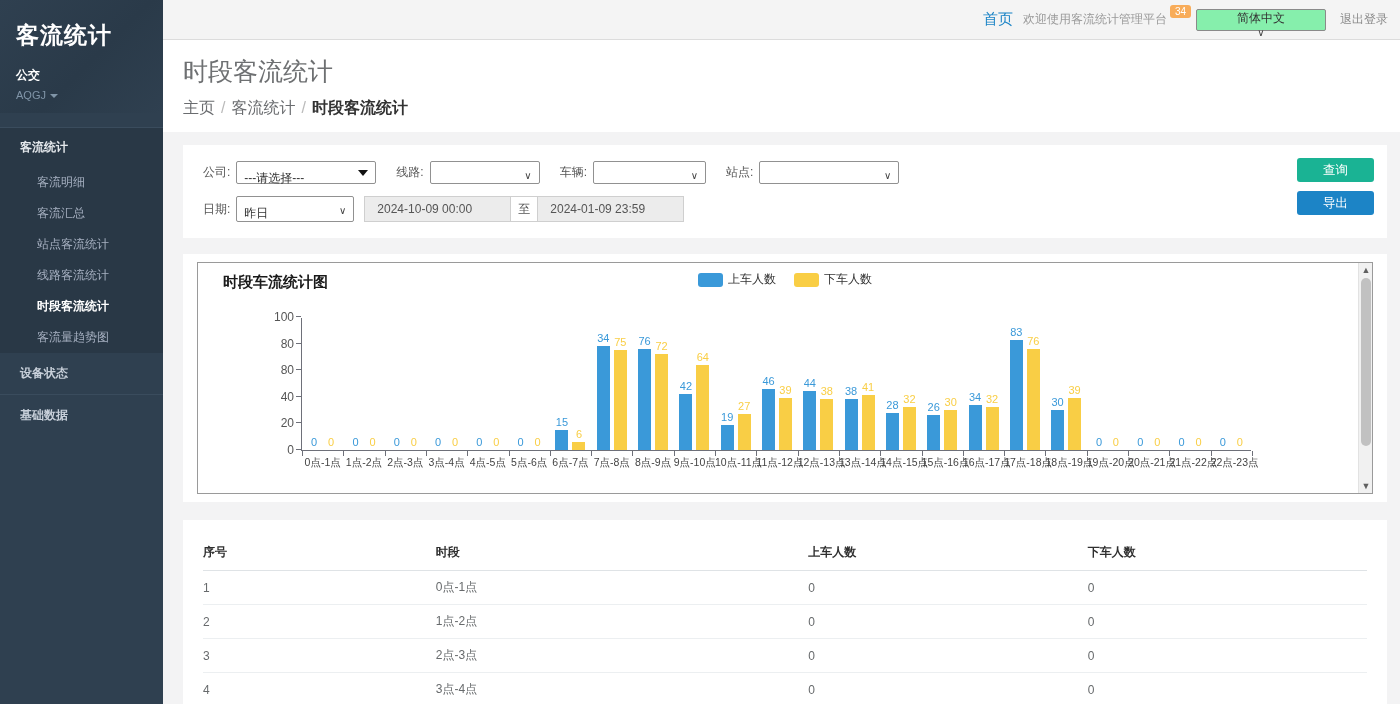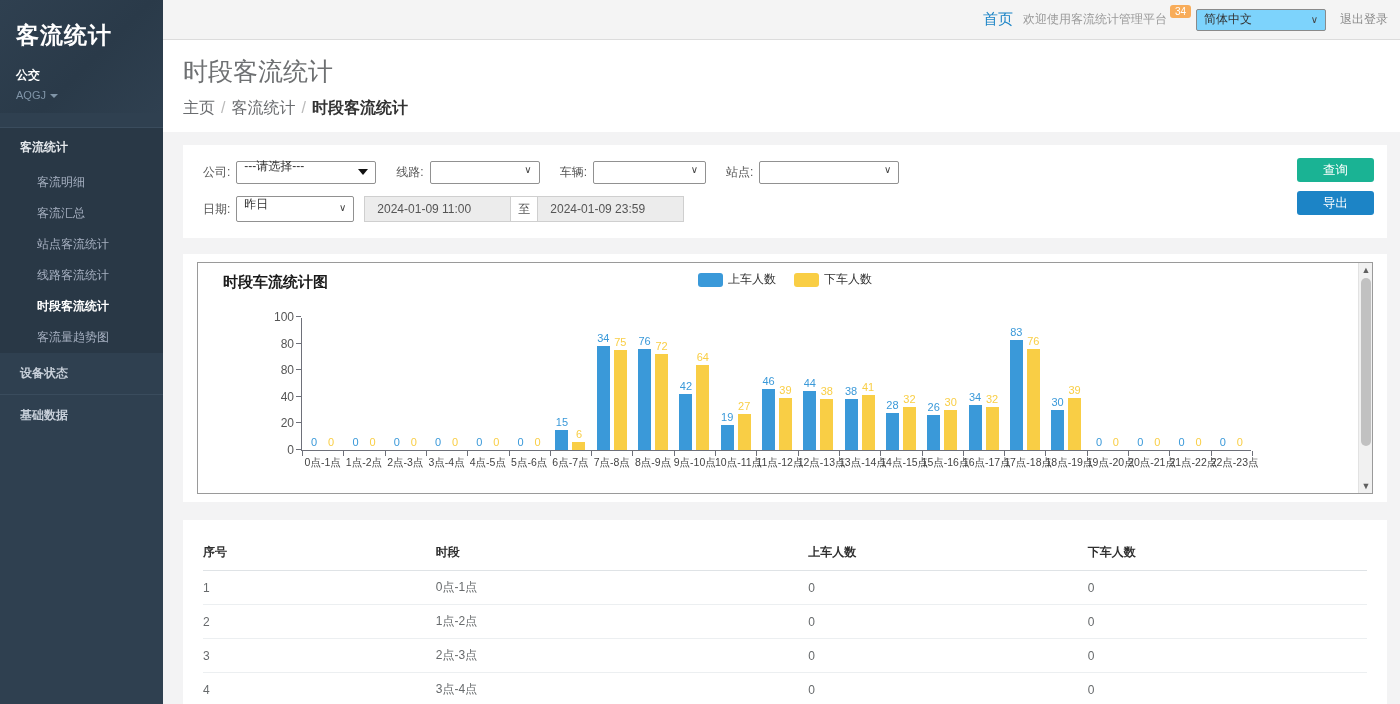--- a/index.html
+++ b/index.html
@@ -27,39 +27,39 @@
   .nav-item:first-of-type { border-top:none; }
   
   .main { margin-left:163px; }
   .topbar { height:40px; background:#f4f4f4; border-bottom:1px solid #dcdcdc;
     display:flex; align-items:center; justify-content:flex-end; padding-right:12px; }
   .home-link { color:#1c84c6; font-size:15px; font-weight:500; margin-right:10px; cursor:pointer; }
   .welcome { color:#999; font-size:12px; }
   .badge { display:inline-block; background:#f8ac59; color:#fff; font-size:10px;
     padding:1px 5px; border-radius:3px; position:relative; top:-8px; left:3px; margin-right:8px; }
   .lang-select { width:130px; height:22px; border:1px solid #8a8a8a; border-radius:2px;
-    background:#7dd3fc; font-size:12px; color:#333; display:flex; align-items:center;
-    justify-content:space-between; padding:0 7px; margin-right:14px; cursor:pointer; }
+    background:#86efac; font-size:12px; color:#333; display:flex; align-items:center;
+    justify-content:space-between; padding:0 15px; margin-right:14px; cursor:pointer;flex-direction:column; }
   .chev { color:#444; font-size:10px; }
   .logout { color:#8a8a8a; font-size:12px; cursor:pointer; white-space:nowrap; }
   .page-heading { background:#fff; padding:15px 20px 13px 20px; }
   .page-title { font-size:25px; font-weight:400; color:#6e7072; }
   .breadcrumb { margin-top:10px; font-size:16px; color:#6a6c6f; }
   .breadcrumb .sep { color:#bbb; margin:0 6px; }
   .breadcrumb .crumb.last { font-weight:bold; color:#333; }
   .wrapper { padding:13px 13px 0 20px; }
   .panel { background:#fff; }
   
   .filter-panel { padding:16px 13px 16px 20px; position:relative; }
   .filter-row { display:flex; align-items:center; }
   .filter-row + .filter-row { margin-top:12px; }
   .f-label { font-size:12px; color:#555; margin-right:6px; white-space:nowrap; }
   .f-group { display:flex; align-items:center; margin-right:20px; }
   .select-box { height:23px; border:1px solid #919191; border-radius:2px; background:#fff;
-    display:flex; align-items:flex-end; justify-content:space-between; padding:8px 7px;
+    display:flex; align-items:flex-start; justify-content:space-between; padding:8px 7px;
     font-size:12px; color:#333; cursor:pointer; }
   .select-box .tri { width:0; height:0; border-left:5px solid transparent;
     border-right:5px solid transparent; border-top:6px solid #111; }
   .w140 { width:140px; } .w110 { width:110px; } .w113 { width:113px; }
   .date-select { width:118px; height:26px; }
   .date-input { height:26px; background:#ececec; border:1px solid #cfcfcf;
     font-size:12px; color:#555; display:flex; align-items:center; padding:0 12px; }
   .date-from { width:146px; border-right:none; }
   .date-to { width:146px; border-left:none; }
   .to-box { height:26px; width:28px; background:#fff; border:1px solid #cfcfcf;
@@ -183,21 +183,21 @@
         </div>
       </div>
       <div class="filter-row">
         <div class="f-group" style="margin-right:10px;">
           <span class="f-label">日期:</span>
           <div class="select-box date-select">
             <span>昨日</span>
               <span class="chev">∨</span>
           </div>
         </div>
-        <div class="date-input date-from">2024-01-09 11:00</div>
+        <div class="date-input date-from">2024-10-09 00:00</div>
         <div class="to-box">至</div>
         <div class="date-input date-to">2024-01-09 23:59</div>
       </div>
       <div class="btn-col">
         <button class="btn" id="btn-query" style="background: rgb(26, 179, 148);">查询</button>
         <button class="btn" id="btn-export" style="background: rgb(28, 132, 198);">导出</button>
       </div>
     </section>
 
     <section class="panel chart-panel">

